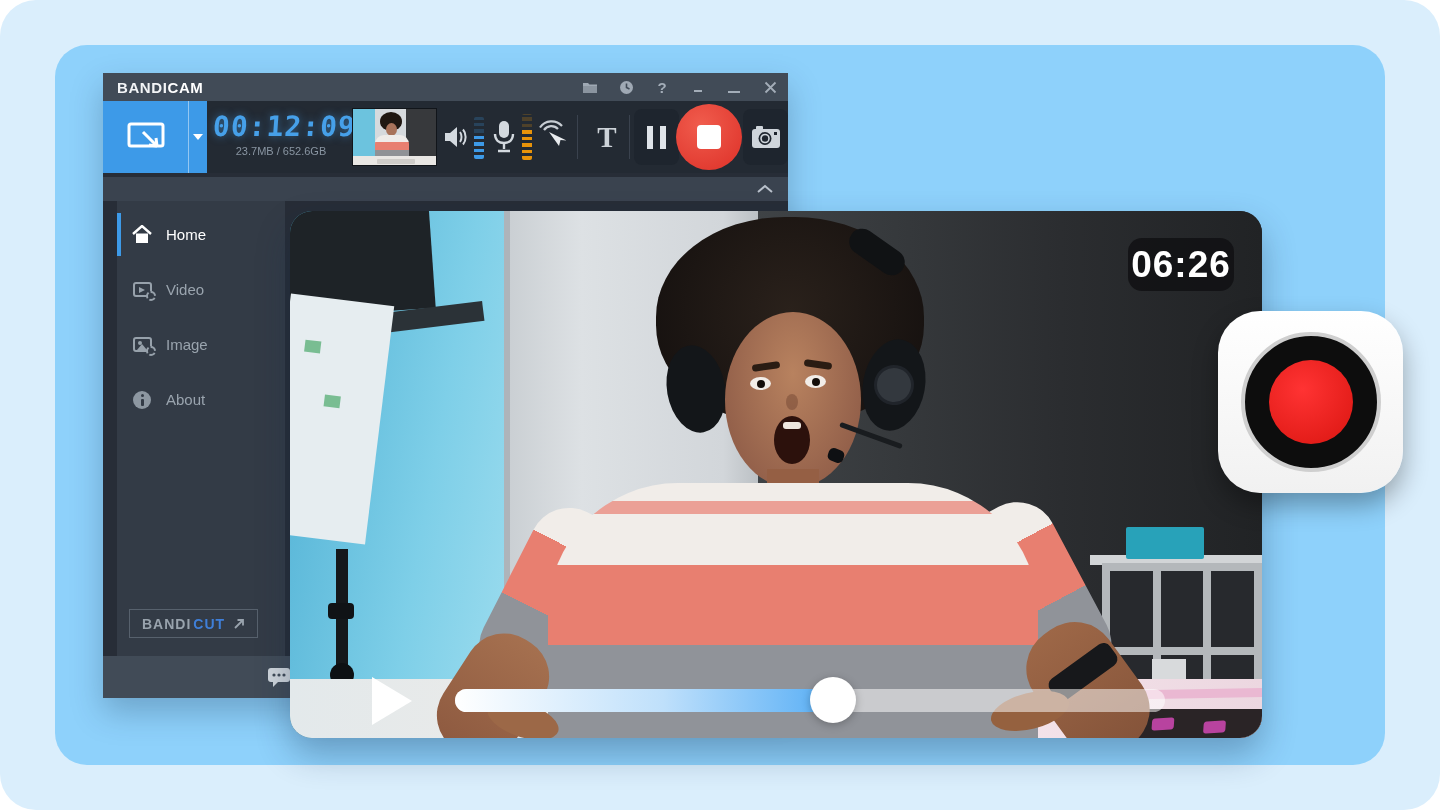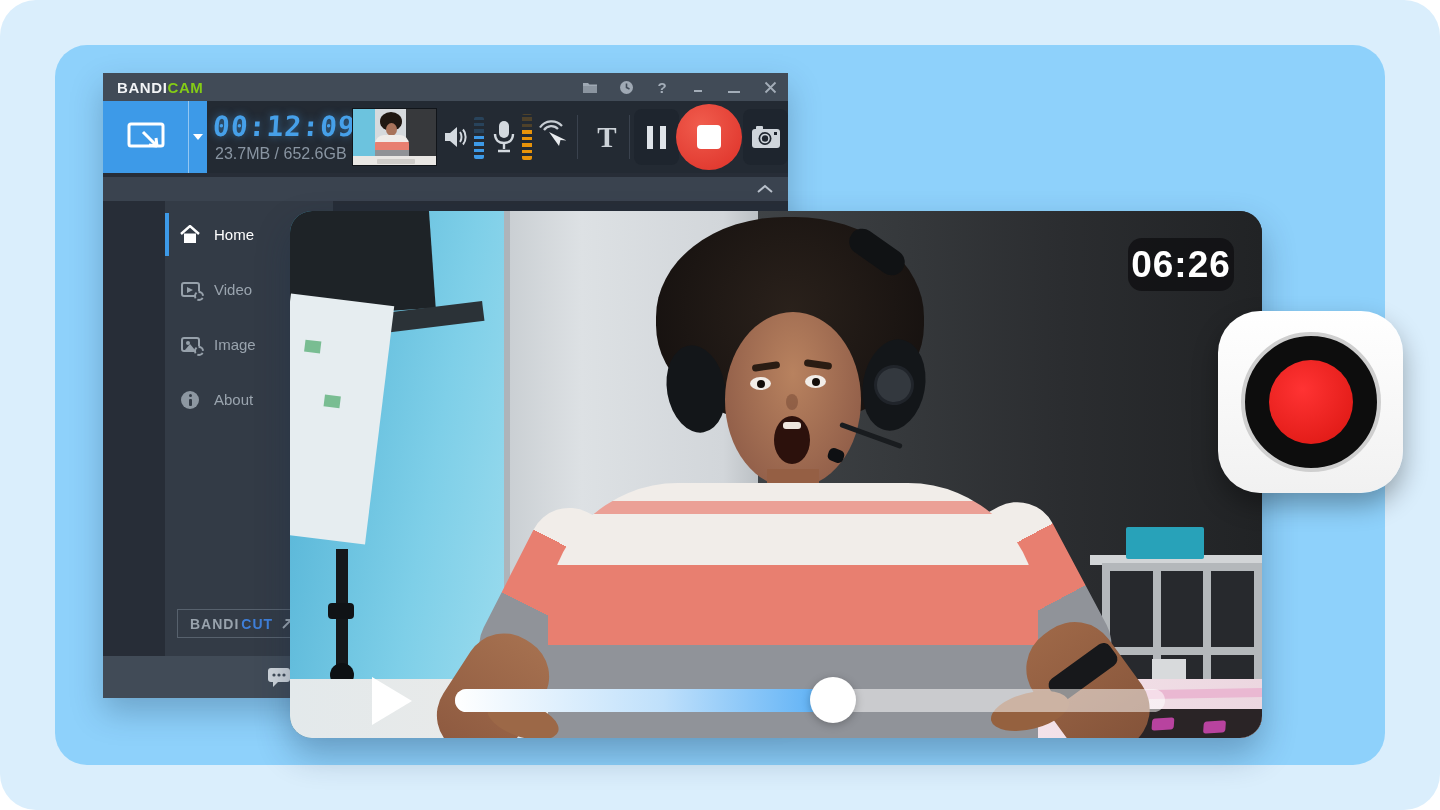--- a/index.html
+++ b/index.html
@@ -4,56 +4,56 @@
 <style>
   html,body{margin:0;padding:0;background:#fff;font-family:"Liberation Sans",sans-serif;}
   .canvas{position:relative;width:1440px;height:810px;background:#daeefc;border-radius:36px;overflow:hidden;}
   .stage{position:absolute;left:55px;top:45px;width:1330px;height:720px;background:#8ed1fb;border-radius:32px;}
 
   
   .win{position:absolute;left:103px;top:73px;width:685px;height:625px;background:#272d37;
        box-shadow:0 14px 30px rgba(25,50,80,.28);z-index:2;}
   .titlebar{position:relative;height:28px;background:#414b57;display:flex;align-items:center;padding:0 0 0 14px;box-sizing:border-box;}
   .brand{font-weight:bold;font-size:15px;letter-spacing:.6px;color:#f2f4f6;}
-  .brand .cam{color:#84cc16;text-align:right;}
+  .brand .cam{color:#ffffff;text-align:right;}
   .tb-icons{position:absolute;right:0;top:0;height:28px;display:flex;align-items:center;}
   .tbi{width:36px;height:28px;display:flex;align-items:center;justify-content:center;color:#a3adb8;}
   .tbi svg{display:block;}
   .help-q{font-weight:bold;font-size:15px;color:#a3adb8;}
   .dash{width:8px;height:2px;background:#a3adb8;margin-top:8px;}
   .dash2{width:12px;height:2px;background:#a3adb8;margin-top:10px;}
 
   
   .toolbar{position:relative;height:72px;background:#232a33;}
   .area-btn{position:absolute;left:0;top:0;width:85px;height:72px;background:#3d9ae8;display:flex;align-items:center;justify-content:center;}
   .area-dd{position:absolute;left:85px;top:0;width:19px;height:72px;background:#3d9ae8;border-left:1px solid rgba(255,255,255,.45);box-sizing:border-box;display:flex;align-items:center;justify-content:center;}
   .dd-caret{width:0;height:0;border-left:5px solid transparent;border-right:5px solid transparent;border-top:6px solid #fff;}
   .timer{position:absolute;left:110px;top:9px;width:134px;text-align:center;font-family:"DejaVu Sans Mono",monospace;font-weight:bold;font-size:28px;letter-spacing:1px;color:#46a0e9;transform:skewX(-4deg);text-shadow:0 0 8px rgba(70,160,233,.55);}
-  .storage{position:absolute;left:112px;top:44px;width:132px;text-align:left;font-size:16px;color:#8995a2;}
+  .storage{position:absolute;left:112px;top:44px;width:132px;text-align:center;font-size:11px;color:#8995a2;}
   .webcam{position:absolute;left:249px;top:7px;width:85px;height:58px;overflow:hidden;border:1px solid #11151a;box-sizing:border-box;}
   .tool{position:absolute;display:flex;align-items:center;justify-content:center;color:#d3d9df;}
   .meter{position:absolute;width:10px;border-radius:2px;}
   .meter .dim{position:absolute;left:0;top:0;width:100%;background:rgba(35,42,51,.78);}
   .m-blue{left:371px;top:16px;height:42px;background:repeating-linear-gradient(to top,#3d9ae8 0 3.5px,transparent 3.5px 6.5px);}
   .m-blue .dim{height:40%;}
   .m-orange{left:419px;top:13px;height:46px;background:repeating-linear-gradient(to top,#e8930a 0 3.5px,transparent 3.5px 6.5px);}
   .m-orange .dim{height:30%;}
   .sep{position:absolute;top:14px;width:1px;height:44px;background:#3a424e;}
   .t-tool{left:483px;top:14px;width:42px;height:44px;font-family:"Liberation Serif",serif;font-weight:bold;font-size:29px;color:#ccd2d8;}
   .tile{position:absolute;top:8px;width:45px;height:56px;background:#1e252e;border-radius:8px;display:flex;align-items:center;justify-content:center;}
   .pause-bars{display:flex;gap:7px;}
   .pause-bars i{display:block;width:6px;height:23px;background:#dfe4e9;}
   .rec{position:absolute;left:573px;top:3px;width:66px;height:66px;border-radius:50%;background:radial-gradient(circle at 38% 32%,#f05c4d,#e23b31 75%);display:flex;align-items:center;justify-content:center;z-index:2;}
   .stop-sq{width:24px;height:24px;border-radius:4px;background:#fff;}
 
   
   .subheader{position:relative;height:24px;background:#3a434f;margin-top:4px;}
   .caret-up{position:absolute;right:14px;top:7px;}
   .content{position:relative;height:455px;background:#272d37;}
-  .nav{position:absolute;left:14px;top:0;width:168px;height:455px;background:#333b46;padding-top:6px;box-sizing:border-box;margin-left:48px;}
+  .nav{position:absolute;left:14px;top:0;width:168px;height:455px;background:#333b46;padding-top:6px;box-sizing:border-box;}
   .nav-item{position:relative;height:55px;display:flex;align-items:center;gap:13px;padding-left:14px;color:#9aa4ae;font-size:15px;cursor:default;}
   .nav-item.active{color:#fff;}
   .nav-item.active::before{content:"";position:absolute;left:0;top:6px;width:4px;height:43px;background:#3d9ae8;}
   .nicon{width:22px;display:flex;align-items:center;justify-content:center;flex:0 0 22px;}
   .gear{width:12px;height:12px;border-radius:50%;border:3px dashed #97a1ab;position:relative;}
   .gear::after{content:"";position:absolute;left:3px;top:3px;width:6px;height:6px;border-radius:50%;background:#333b46;}
   .ic-frame{position:relative;width:19px;height:15px;border:2px solid #97a1ab;border-radius:3px;box-sizing:border-box;}
   .ic-frame .play{position:absolute;left:4px;top:2.5px;width:0;height:0;border-left:6px solid #97a1ab;border-top:3.5px solid transparent;border-bottom:3.5px solid transparent;}
   .ic-frame .sun{position:absolute;left:3px;top:2px;width:4px;height:4px;border-radius:50%;background:#97a1ab;}
   .ic-frame .mtn{position:absolute;left:2px;bottom:0;width:0;height:0;border-left:5px solid transparent;border-right:5px solid transparent;border-bottom:6px solid #97a1ab;}

